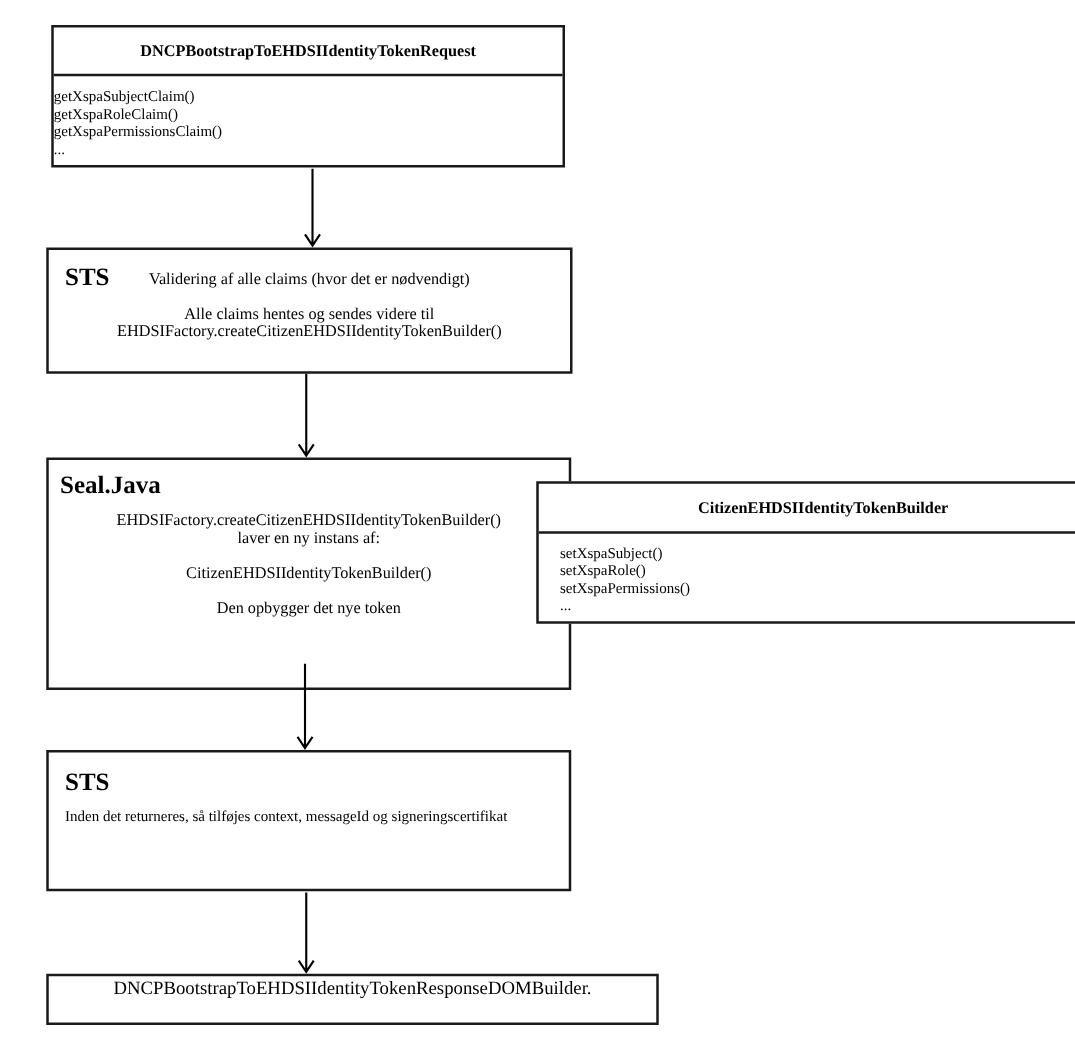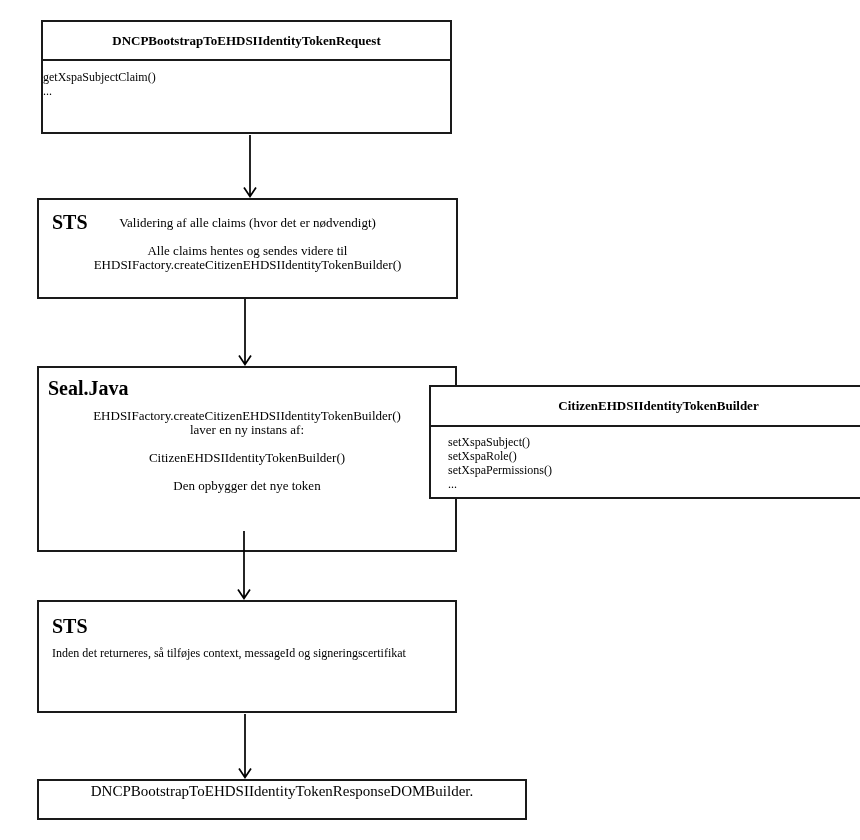--- a/index.html
+++ b/index.html
@@ -81,20 +81,22 @@
 </style>
 </head>
 <body>
 
 <div id="canvas">
 
   <div class="box" id="box-request" style="left:41px; top:20px; width:411px; height:114px;">
     <div class="class-header">DNCPBootstrapToEHDSIIdentityTokenRequest</div>
     <div class="class-methods">
       <div>getXspaSubjectClaim()</div>
+      <div>getXspaRoleClaim()</div>
+      <div>getXspaPermissionsClaim()</div>
       <div>...</div>
     </div>
   </div>
 
   <div class="box" id="box-sts-validation" style="left:37px; top:198px; width:421px; height:101px;">
     <div class="note-heading" style="left:13px; top:10px;">STS</div>
     <div class="note-body-center" style="top:16px;">
       <div>Validering af alle claims (hvor det er nødvendigt)</div>
       <div class="spacer"></div>
       <div>Alle claims hentes og sendes videre til</div>

